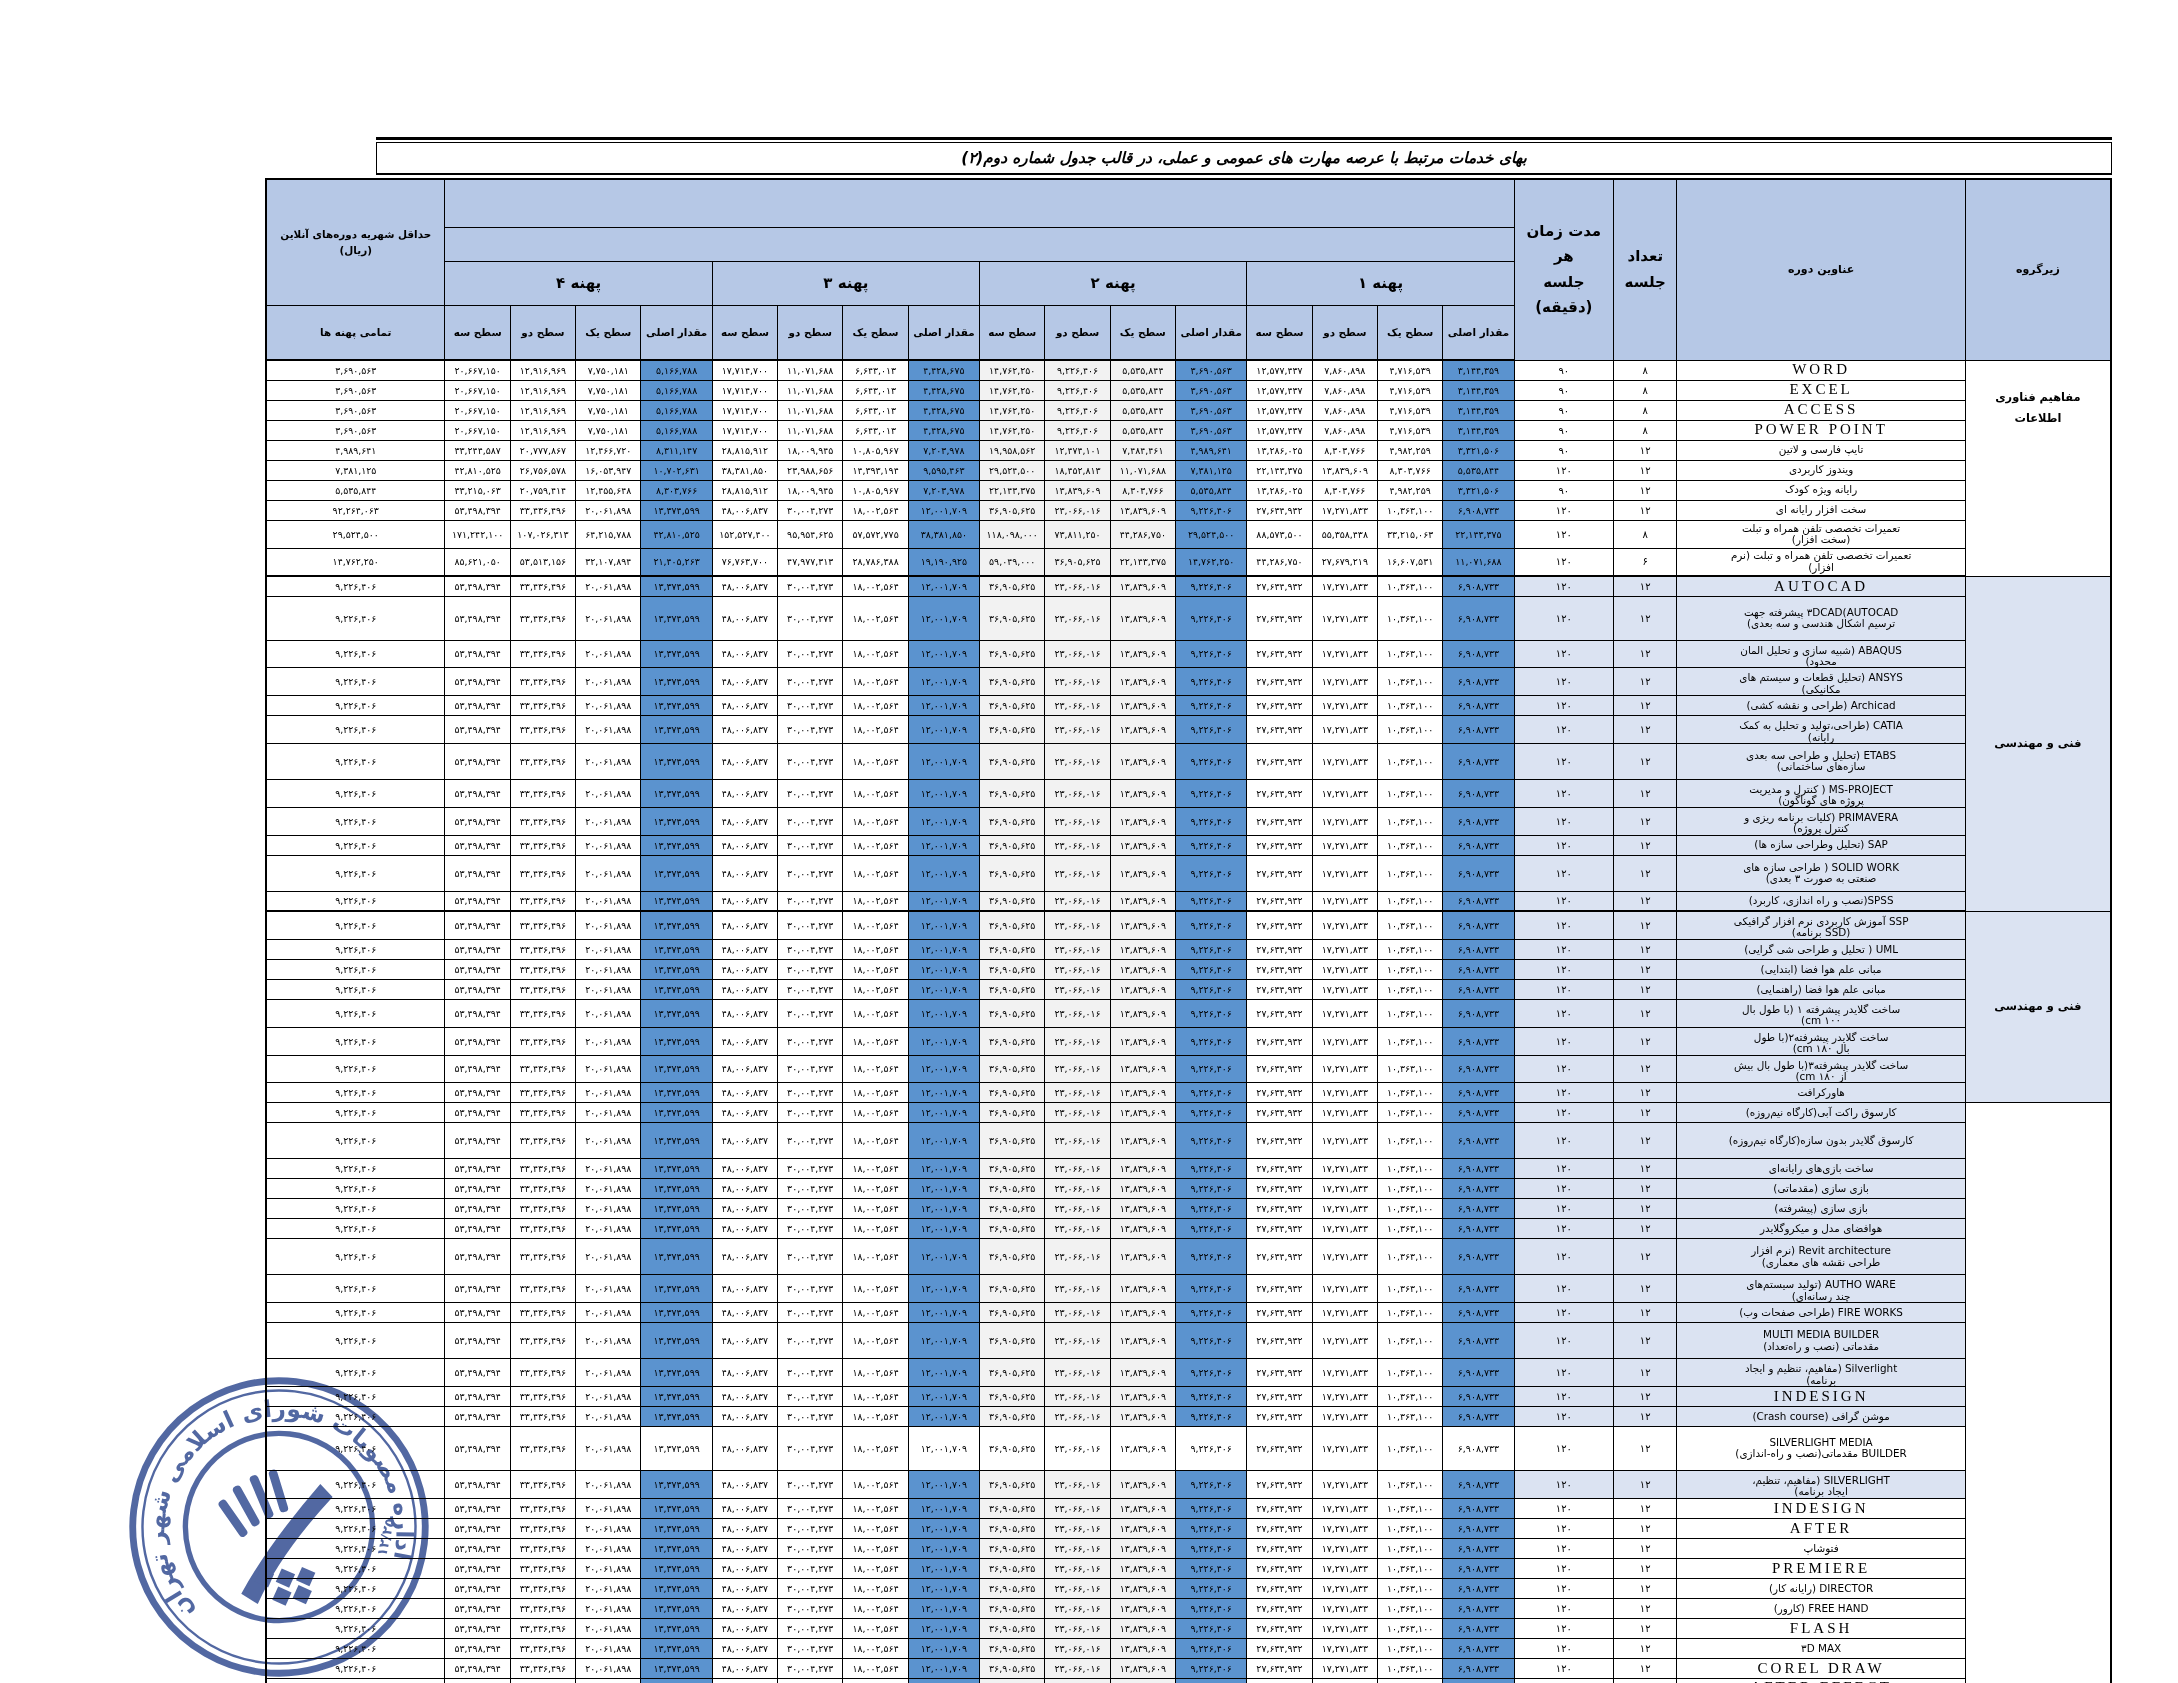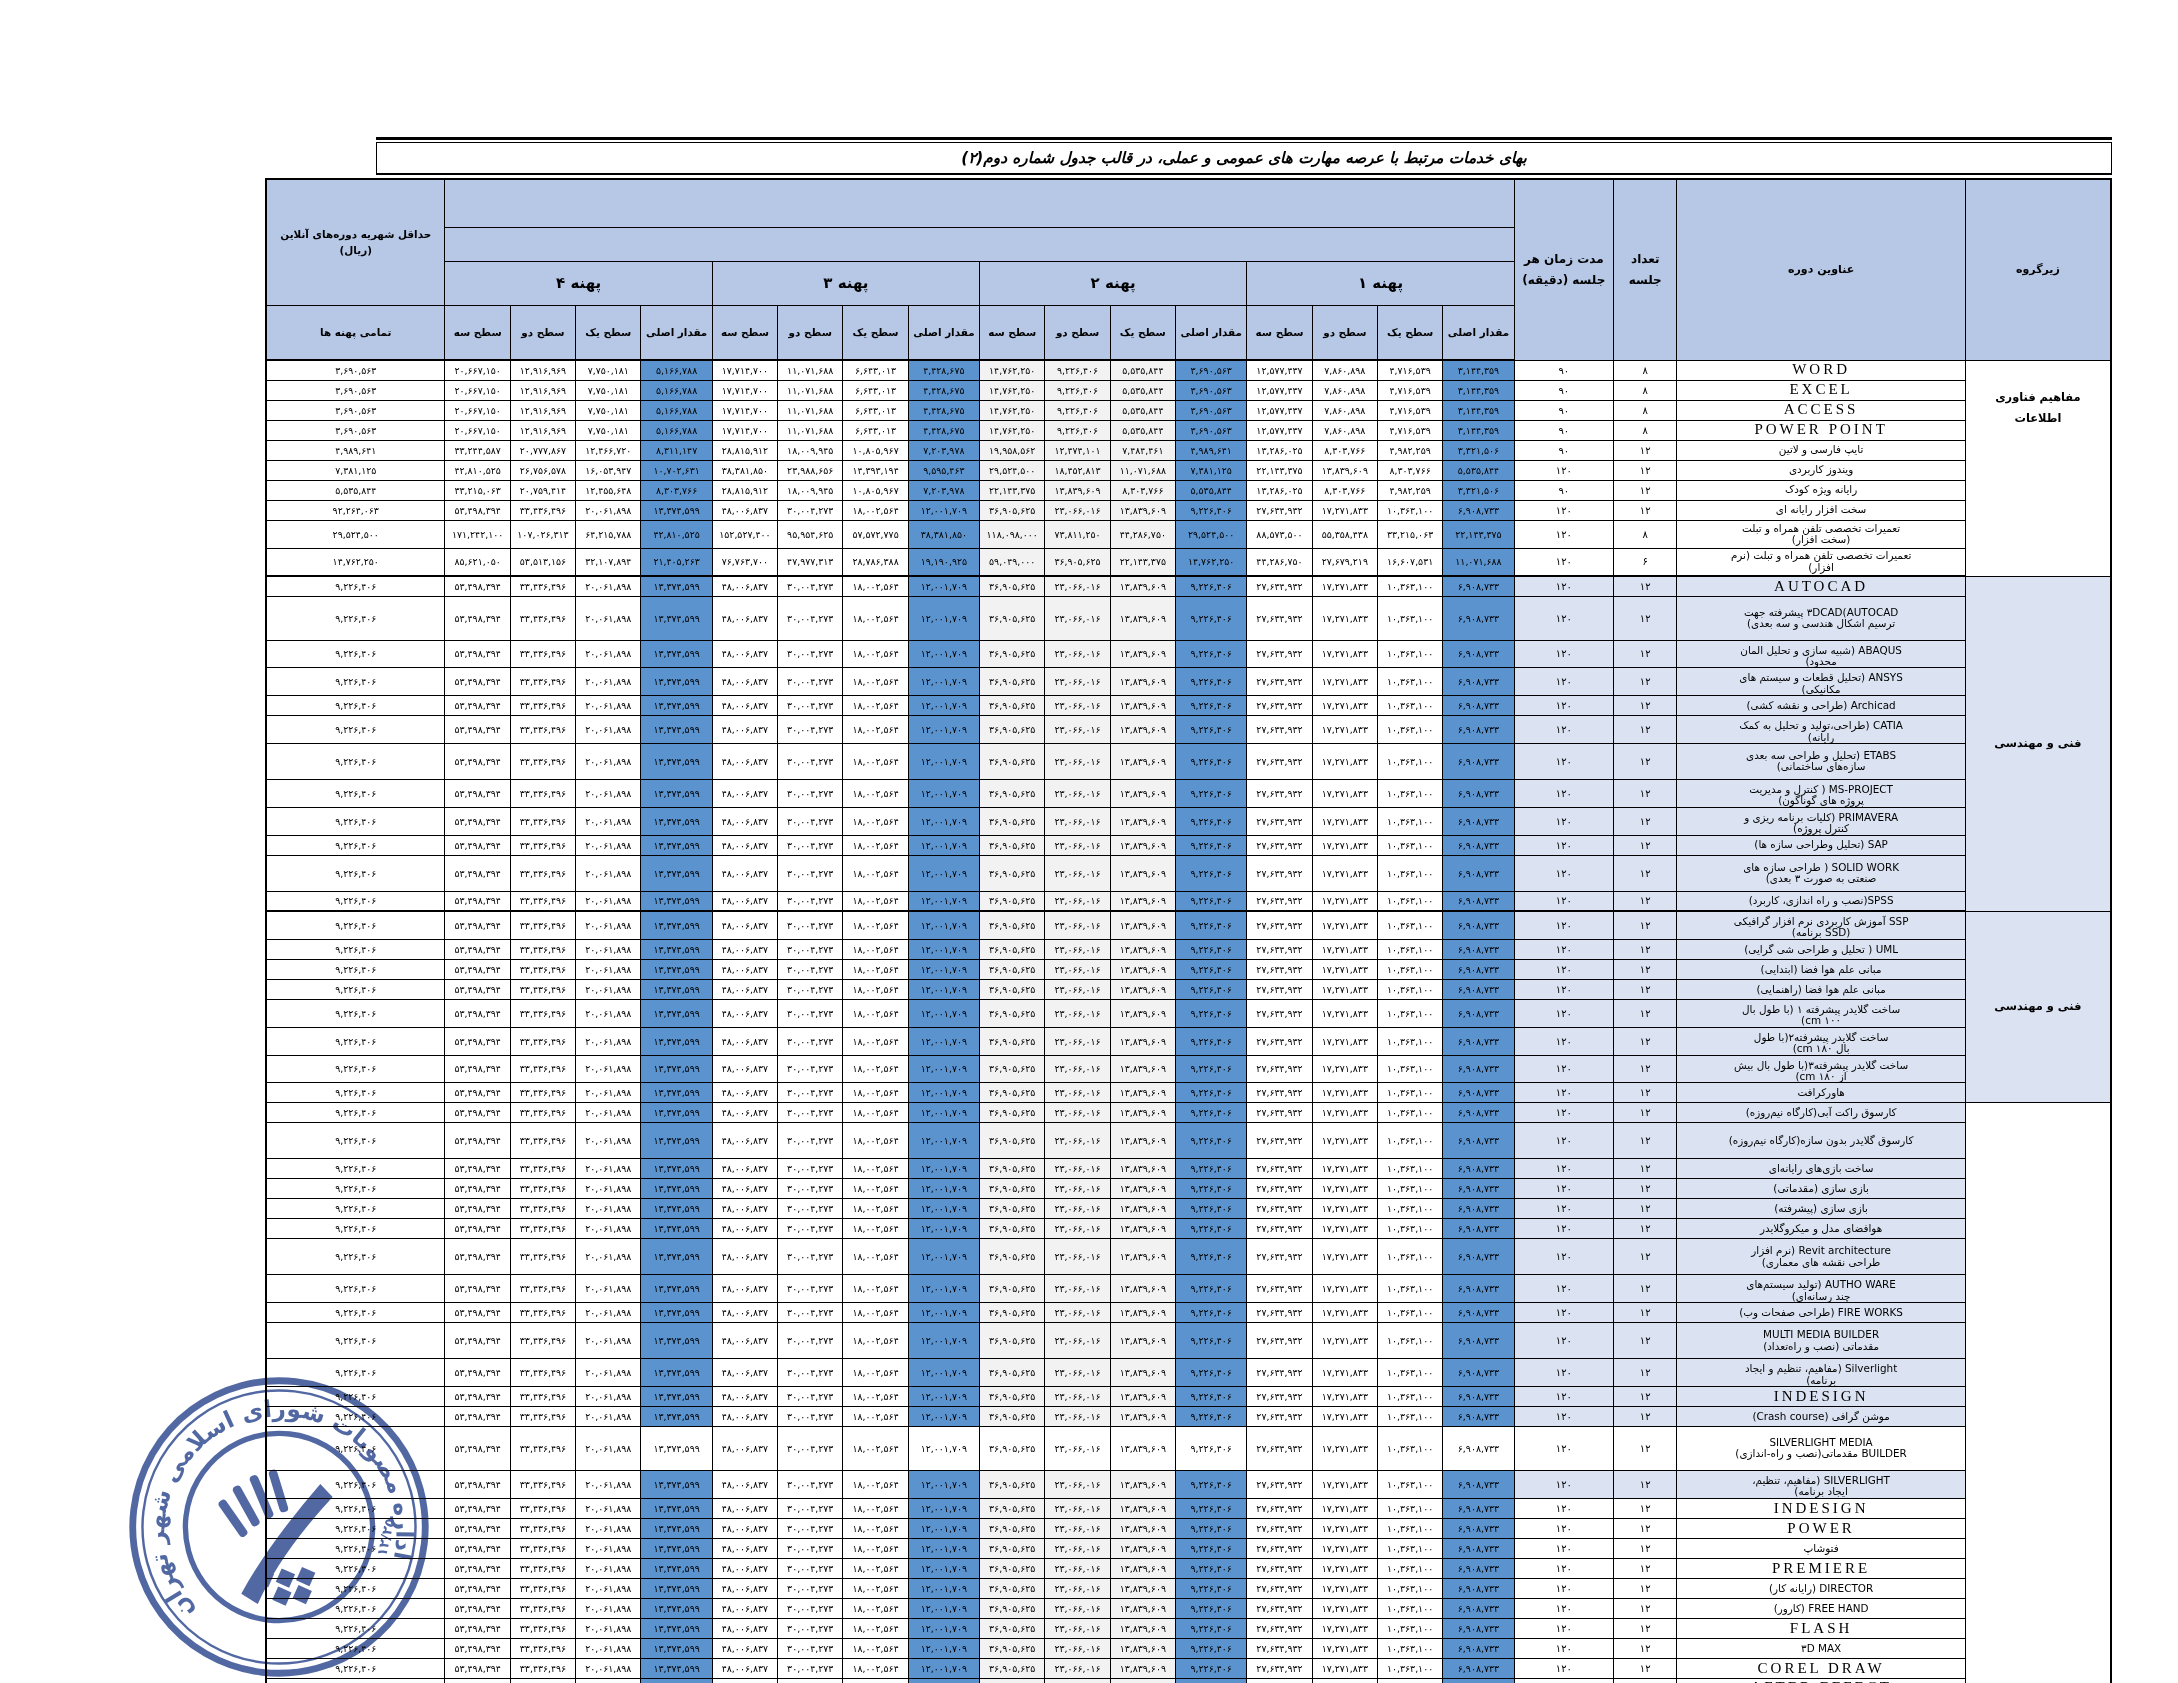--- a/index.html
+++ b/index.html
@@ -11,21 +11,21 @@
          height:30px;line-height:30px;text-align:center;font-weight:bold;font-size:15.3px;direction:rtl;font-style:italic;}
   table{border-collapse:collapse;table-layout:fixed;width:1847px;direction:rtl;margin-top:3px;
         border:2px solid #000;}
   th,td{border:1px solid #000;overflow:hidden;text-align:center;vertical-align:middle;padding:0 2px;}
   thead th{background:#b6c8e6;font-weight:bold;font-size:11px;}
   .h1{height:48px}.h2{height:34px}.h3{height:44px}.h4{height:55px}
   .h3 th{font-size:15px}
   .h4 th{font-size:10.4px}
   .c-sub{font-size:11px}
   .c-online div{line-height:1.6;font-size:10.4px}
-  .c-small div{line-height:1.7;font-size:12px}
+  .c-small div{line-height:1.7;font-size:15px}
   thead tr.h4 th{border-bottom:2.5px solid #000;}
   tbody tr{height:20px;}
   tbody tr.cut{height:24px;}
   tbody tr.two{height:36px;}
   tbody tr.big{height:44px;}
   tbody tr.mid{height:28px;}
   tbody tr.thickb td{border-bottom:2.5px solid #000;}
   td.num{font-size:9.4px;white-space:nowrap;}
   td.acc{background:#5b93cf;}
   td.g2{background:#f2f2f2;}
@@ -1262,21 +1262,21 @@
           <td class="num">۳۰,۰۰۴,۲۷۳</td>
           <td class="num">۴۸,۰۰۶,۸۳۷</td>
           <td class="num acc">۱۳,۳۷۴,۵۹۹</td>
           <td class="num">۲۰,۰۶۱,۸۹۸</td>
           <td class="num">۳۳,۴۳۶,۴۹۶</td>
           <td class="num">۵۳,۴۹۸,۳۹۴</td>
           <td class="num">۹,۲۲۶,۴۰۶</td>
         </tr>
         <tr>
           <td class="nm">
-            <div class="lat">POWER</div>
+            <div class="lat">AFTER</div>
           </td>
           <td class="sm">۱۲</td>
           <td class="sm">۱۲۰</td>
           <td class="num acc">۶,۹۰۸,۷۳۳</td>
           <td class="num">۱۰,۳۶۳,۱۰۰</td>
           <td class="num">۱۷,۲۷۱,۸۳۳</td>
           <td class="num">۲۷,۶۳۴,۹۳۲</td>
           <td class="num acc">۹,۲۲۶,۴۰۶</td>
           <td class="num g2">۱۳,۸۳۹,۶۰۹</td>
           <td class="num g2">۲۳,۰۶۶,۰۱۶</td>

